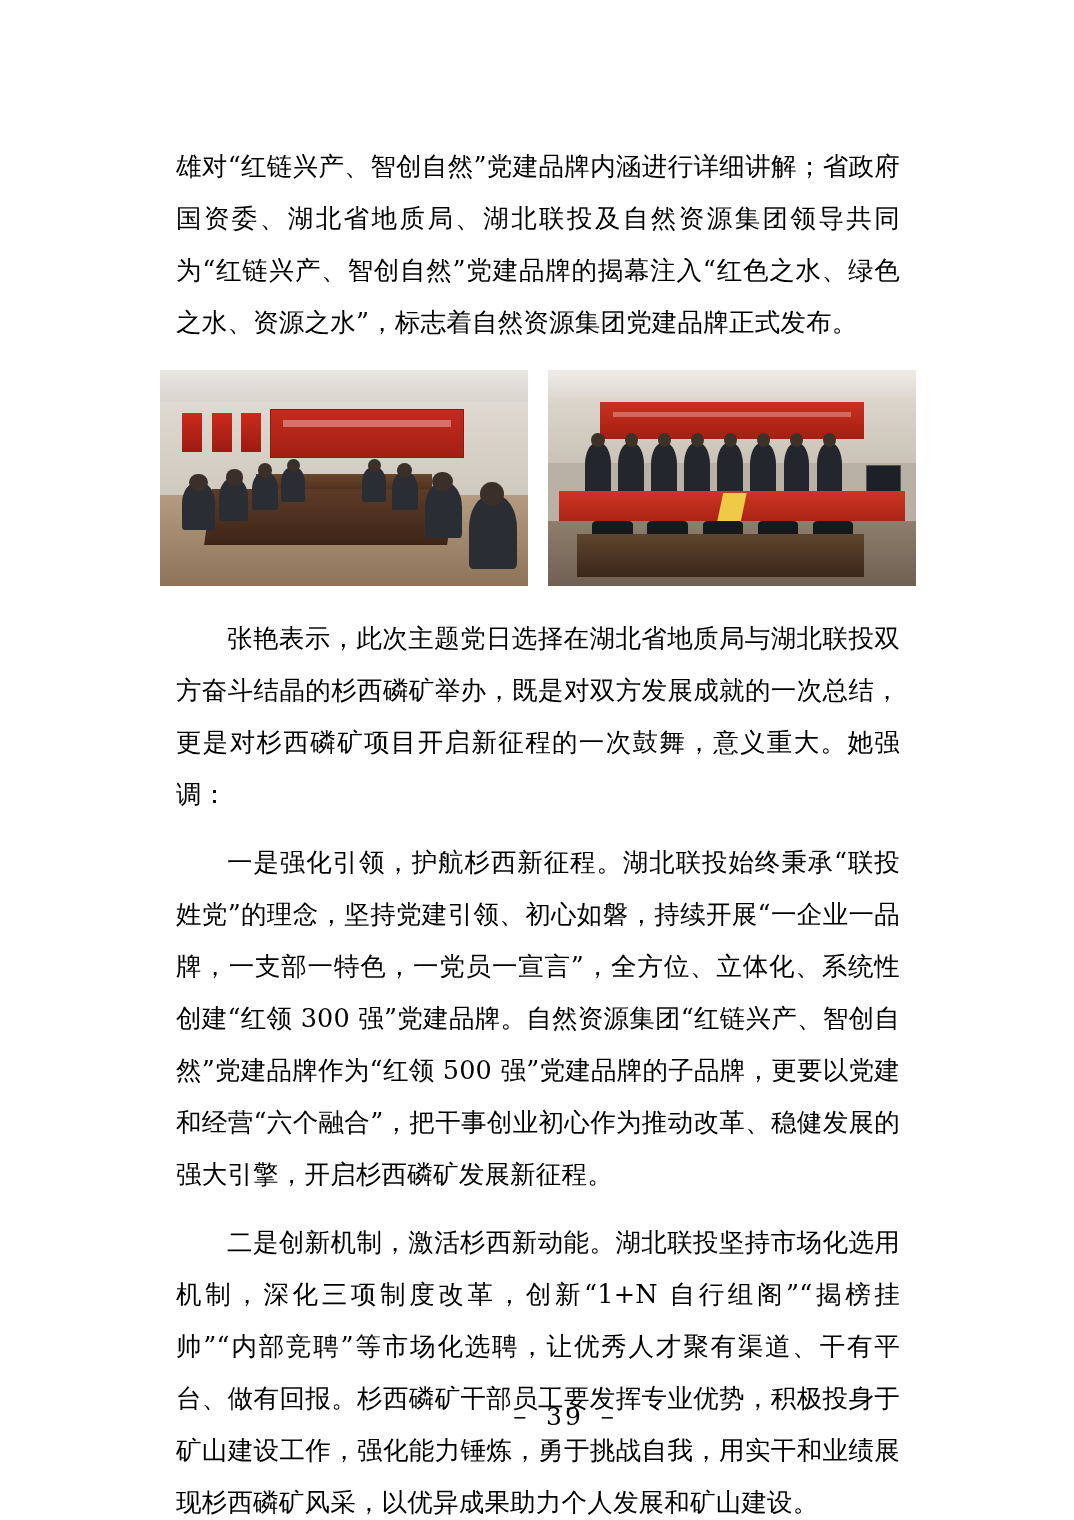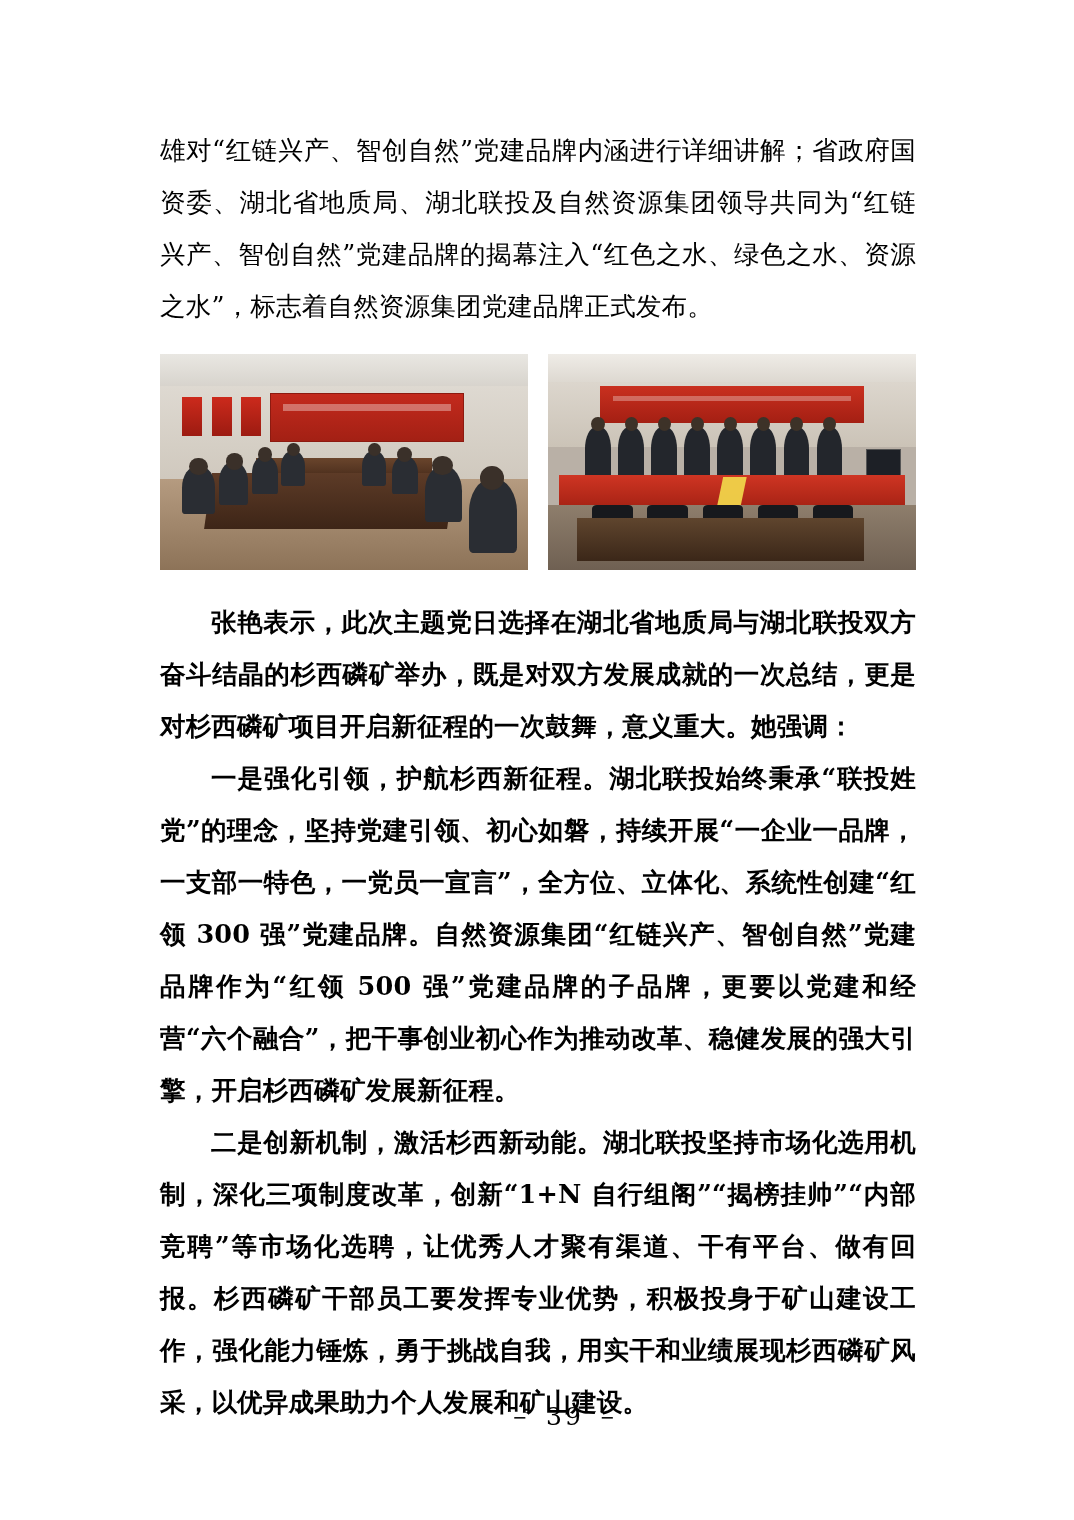--- a/index.html
+++ b/index.html
@@ -23,31 +23,30 @@
     height: 1520px;
     background: #ffffff;
   }
   .content {
     position: absolute;
     left: 160px;
     top: 124px;
     width: 756px;
   }
   p.para {
-    margin: 0;
+    margin: 16px;
     font-size: 25.5px;
     line-height: 52px;
     text-align: justify;
     text-justify: inter-ideograph;
     letter-spacing: 0.2px;
     font-family: "DejaVu Serif", "Liberation Serif", serif;
   }
   p.indent {
     text-indent: 51px;
-    font-weight: bold;
   }
   .photo-row {
     display: flex;
     justify-content: space-between;
     margin-top: 22px;
     margin-bottom: 26px;
     width: 756px;
   }
   .photo {
     width: 368px;

